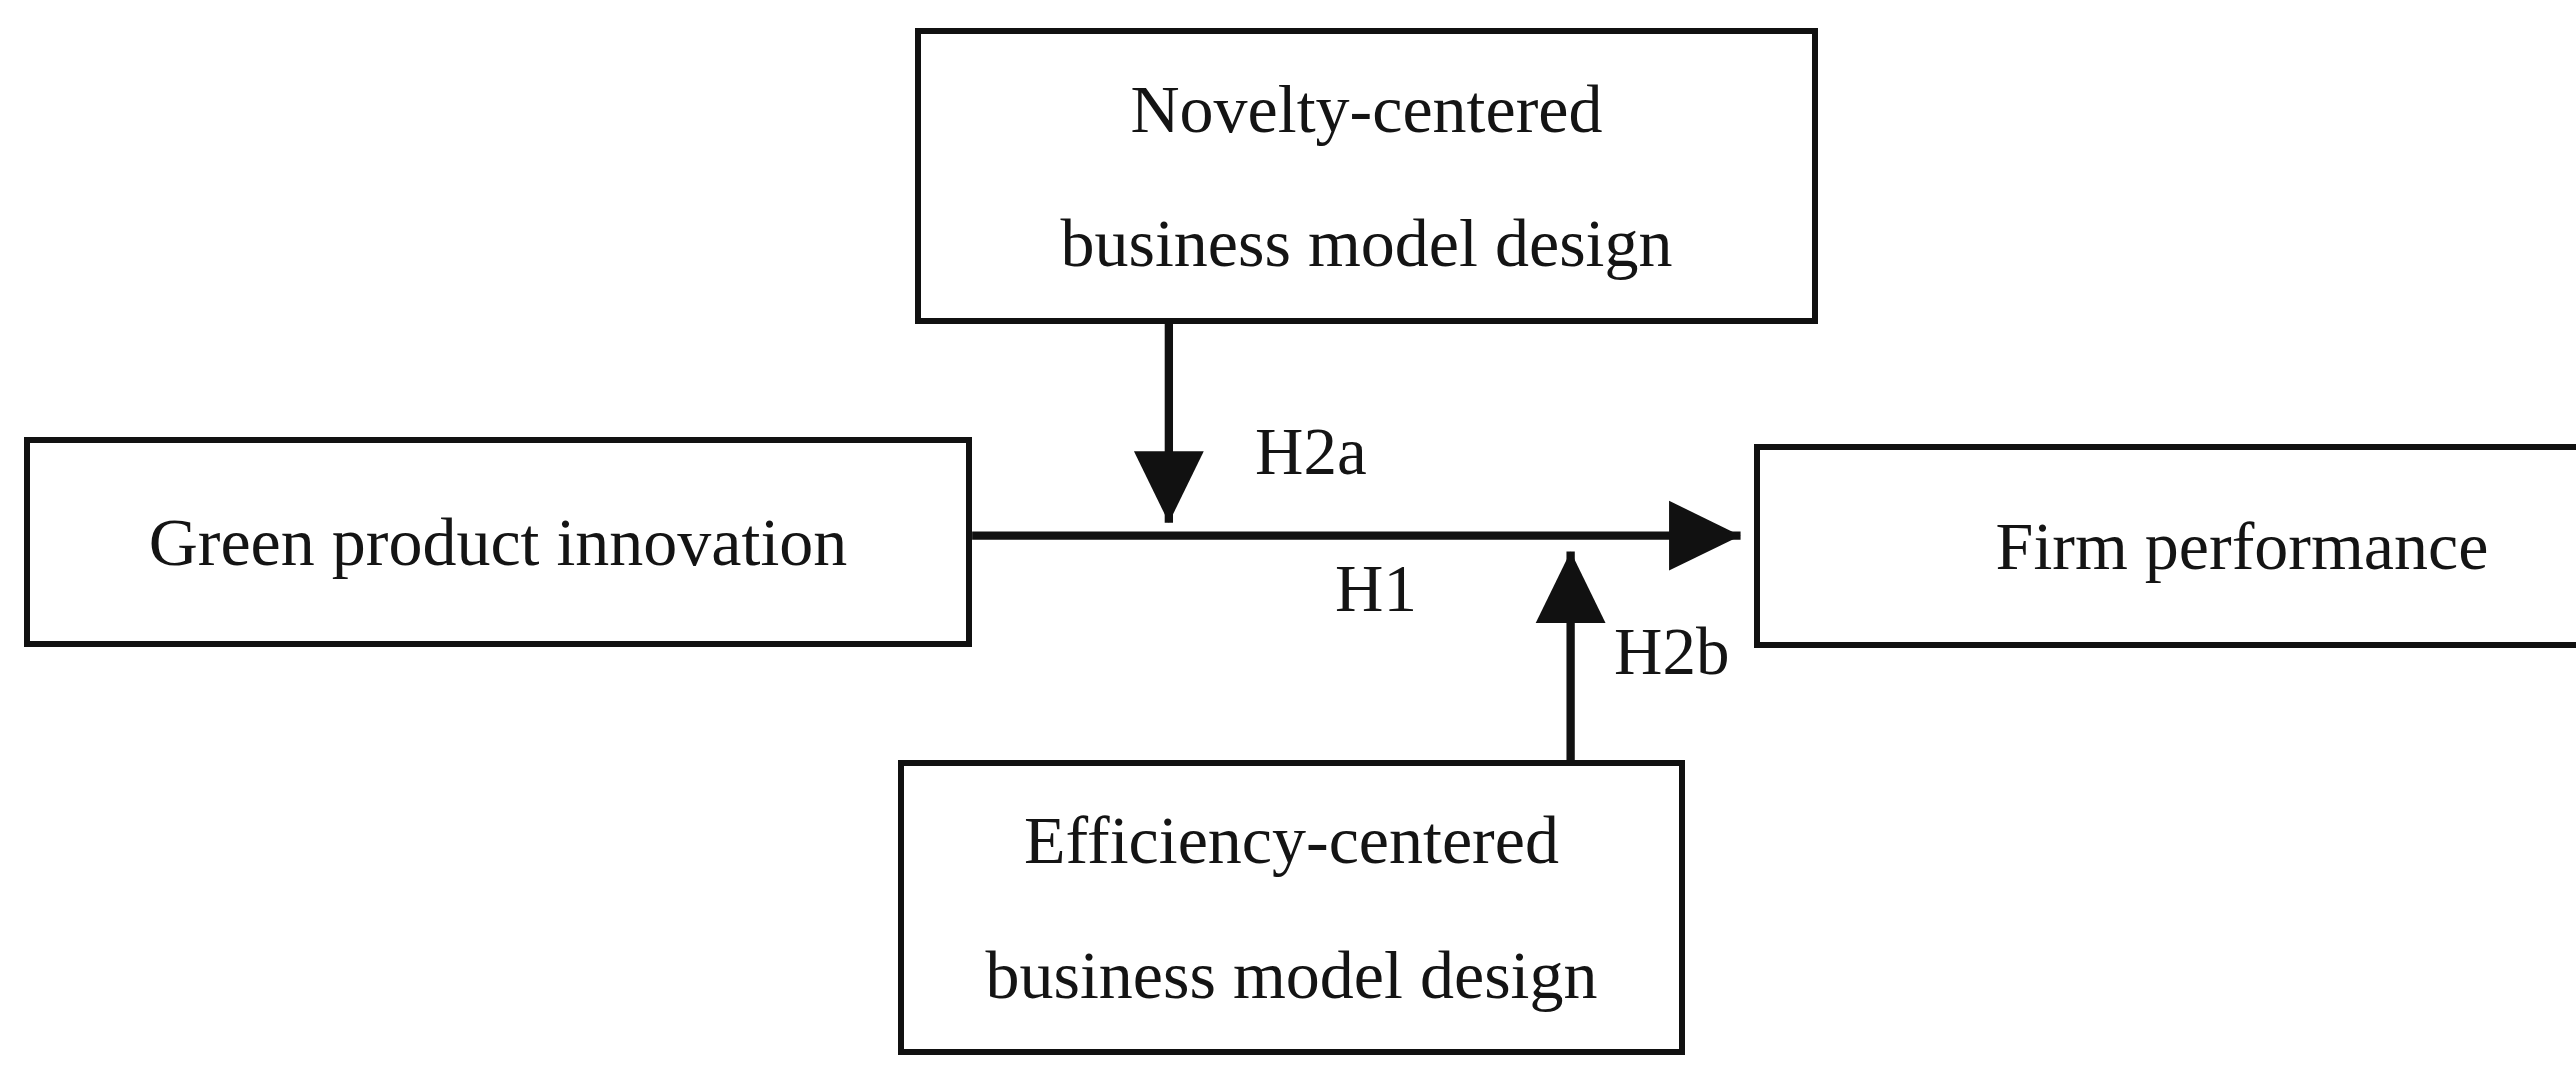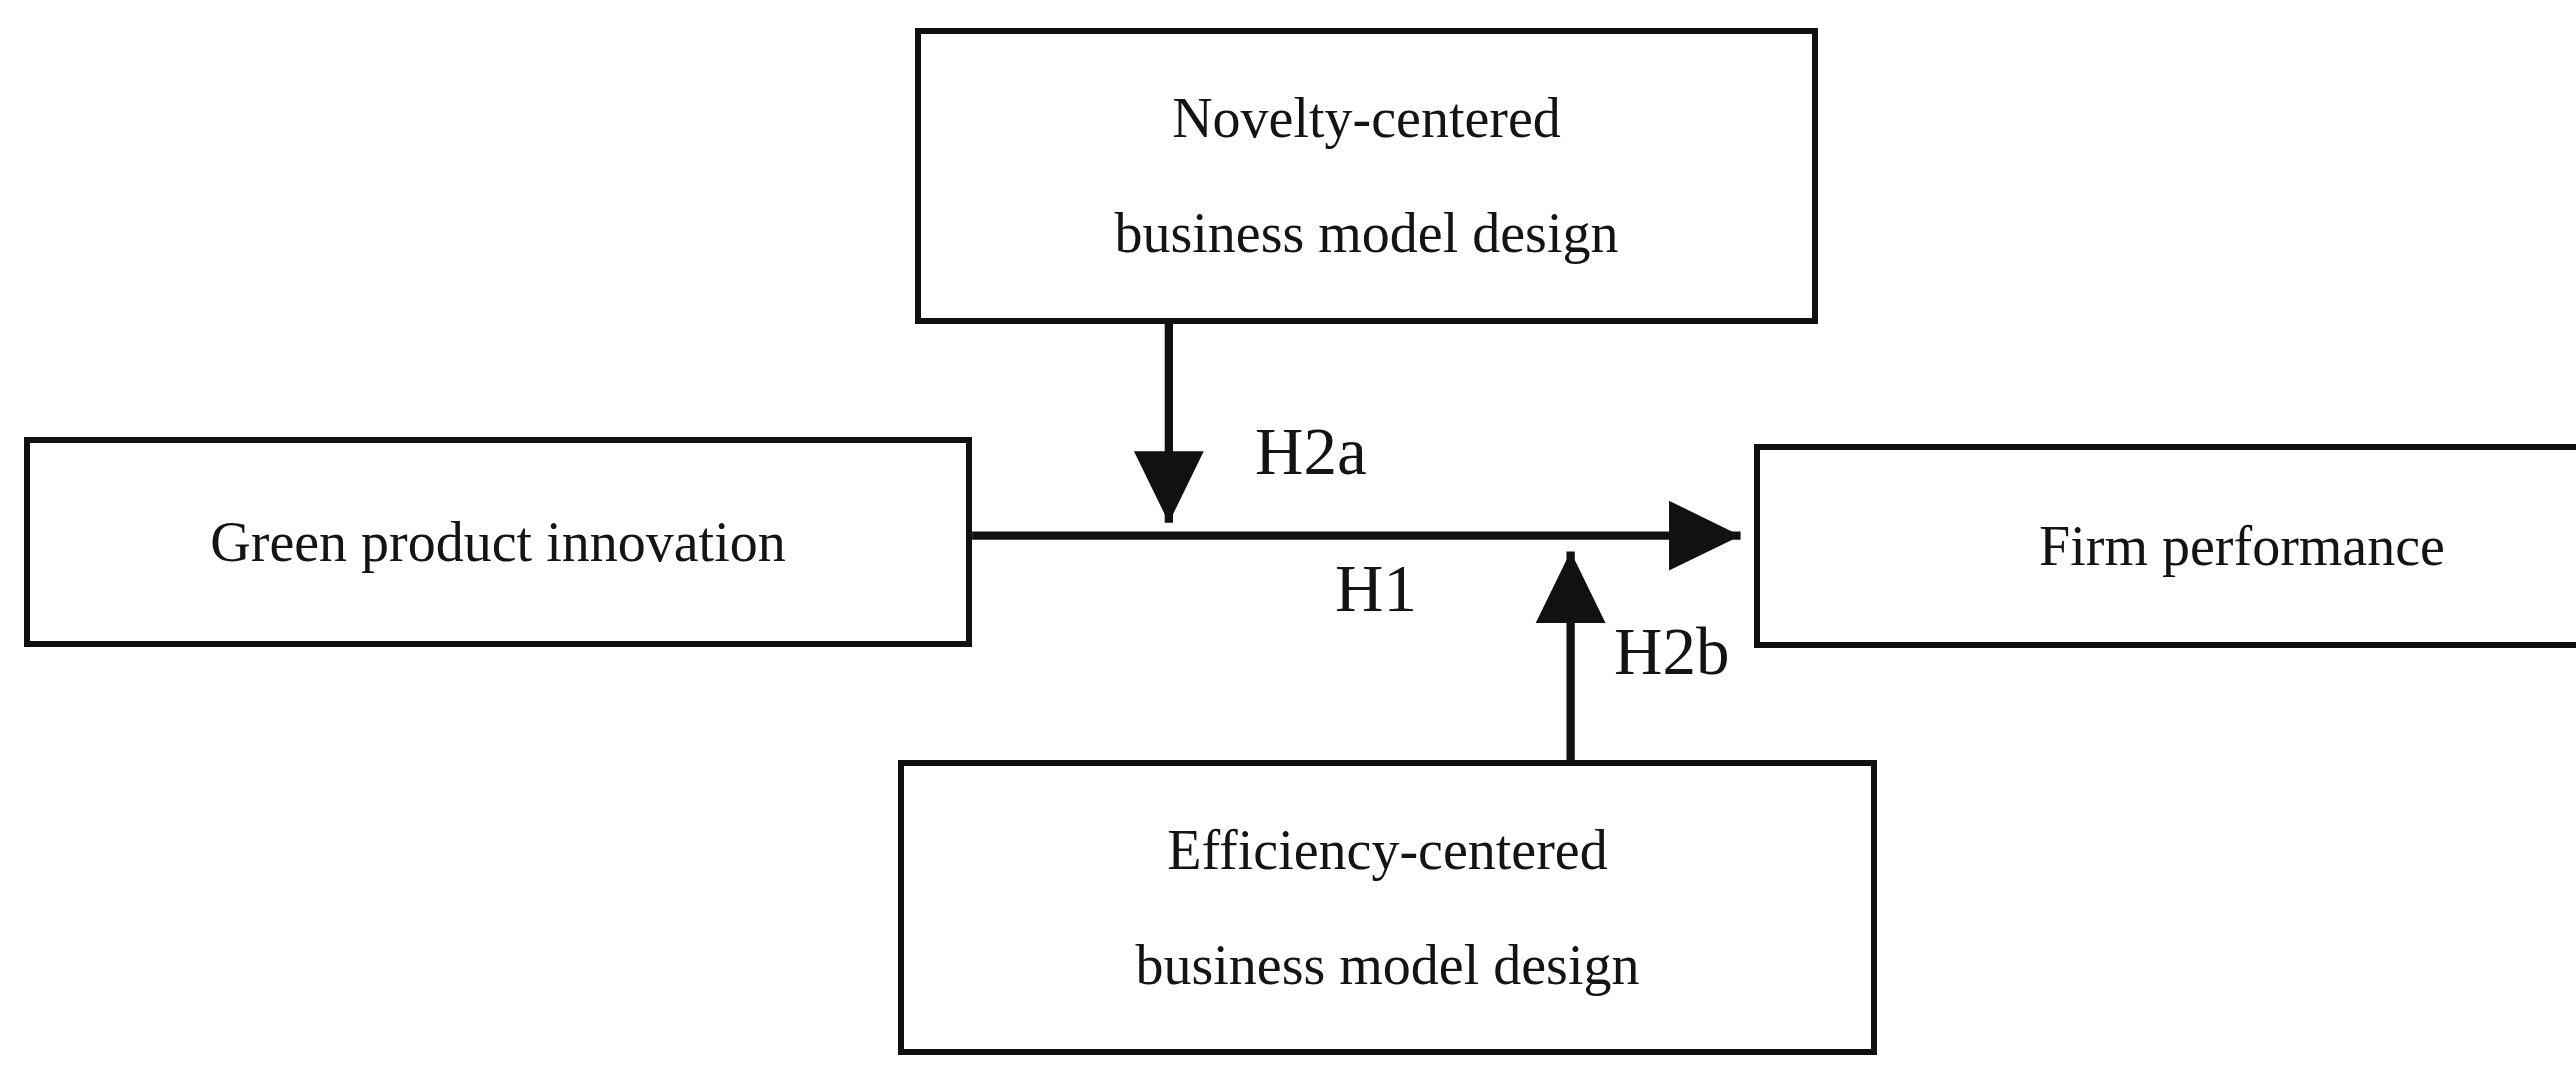--- a/index.html
+++ b/index.html
@@ -18,32 +18,32 @@
   .node-box {
     position: absolute;
     box-sizing: border-box;
     border: 6.5px solid #111111;
     background: #ffffff;
     display: flex;
     flex-direction: column;
     align-items: center;
     justify-content: center;
     color: #141414;
-    font-size: 56px;
+    font-size: 68px;
     line-height: 1.62;
     text-align: center;
     white-space: nowrap;
   }
   .node-box .line2 { margin-top: 24px; }
 
   
   #box-novelty    { left: 915px;  top: 28px;   width: 903px;  height: 296px; }
   #box-green      { left: 24px;   top: 437px;  width: 948px; height: 210px; }
   #box-firm       { left: 1754px; top: 444px;  width: 976px;  height: 204px; }
-  #box-efficiency { left: 898px;  top: 760px;  width: 979px;  height: 295px; }
+  #box-efficiency { left: 898px;  top: 760px;  width: 787px;  height: 295px; }
 
   
   #connectors {
     position: absolute;
     left: 0;
     top: 0;
     width: 2576px;
     height: 1088px;
     pointer-events: none;
   }

